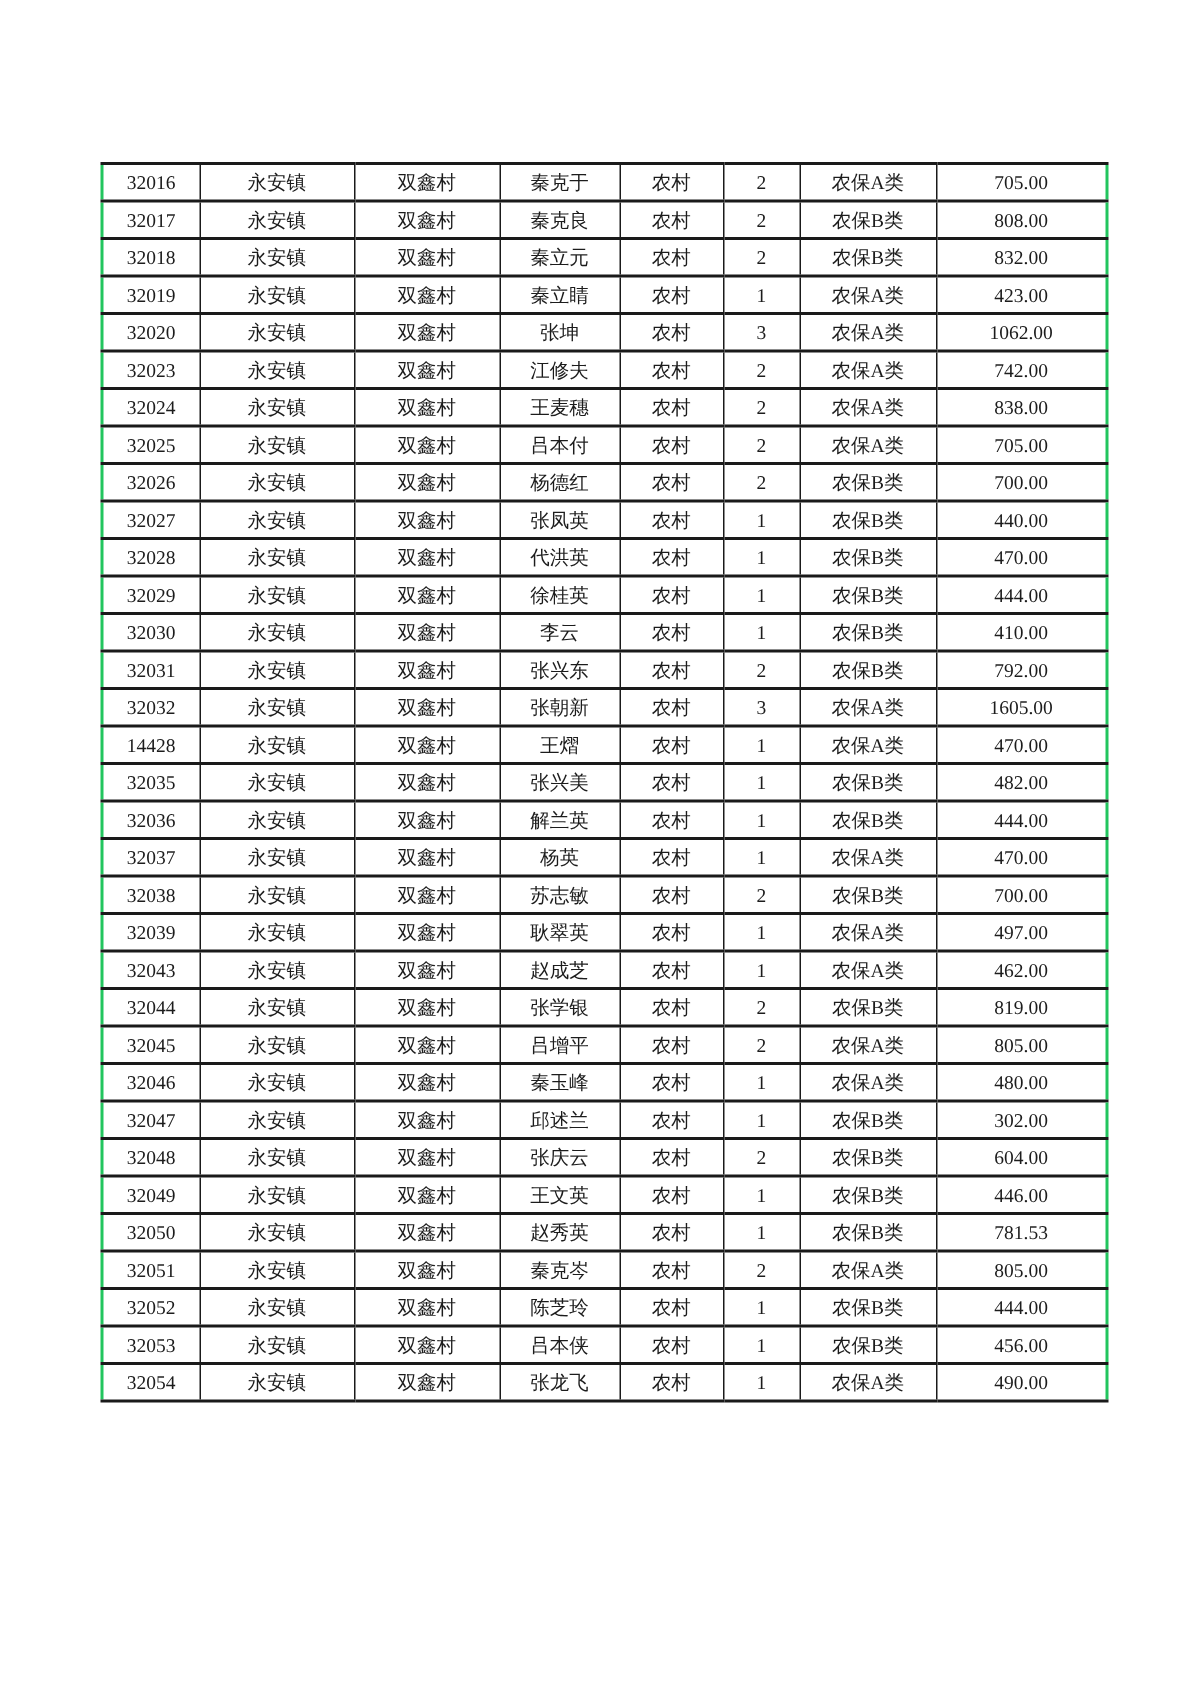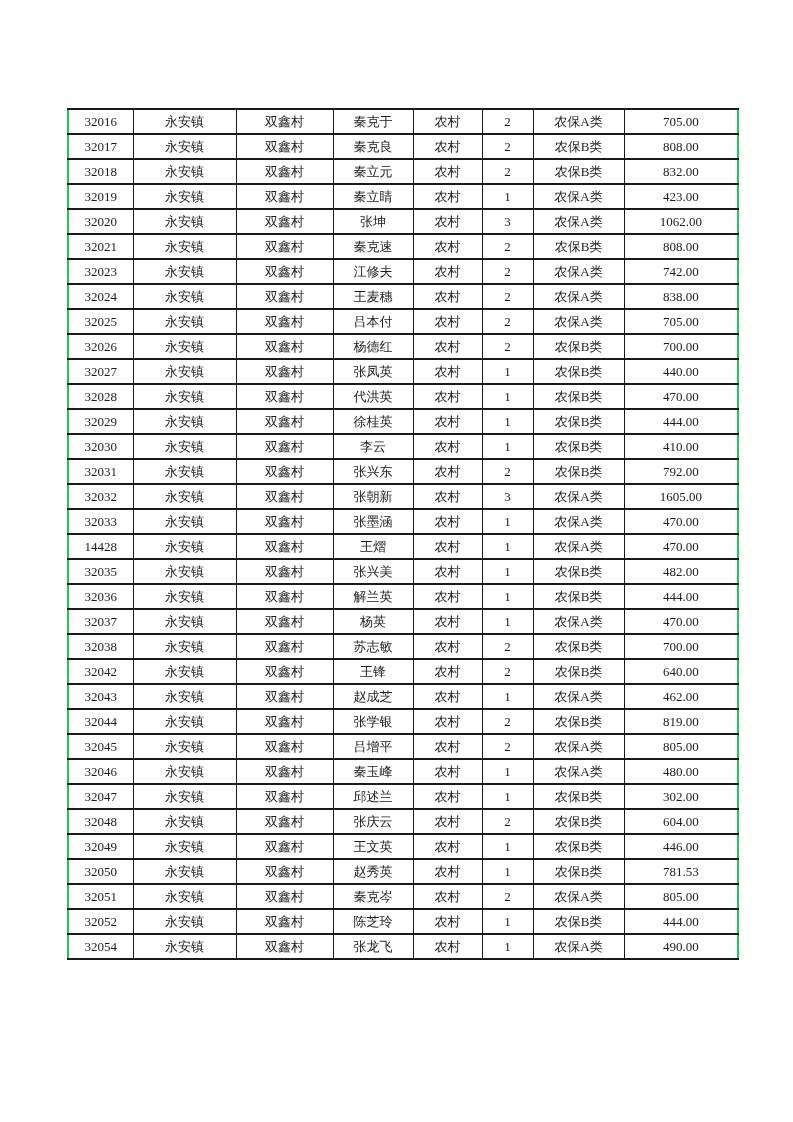--- a/index.html
+++ b/index.html
@@ -108,30 +108,20 @@
           <td>32020</td>
           <td>永安镇</td>
           <td>双鑫村</td>
           <td>张坤</td>
           <td>农村</td>
           <td>3</td>
           <td>农保A类</td>
           <td>1062.00</td>
         </tr>
         <tr>
-          <td>32021</td>
-          <td>永安镇</td>
-          <td>双鑫村</td>
-          <td>秦克速</td>
-          <td>农村</td>
-          <td>2</td>
-          <td>农保B类</td>
-          <td>808.00</td>
-        </tr>
-        <tr>
           <td>32023</td>
           <td>永安镇</td>
           <td>双鑫村</td>
           <td>江修夫</td>
           <td>农村</td>
           <td>2</td>
           <td>农保A类</td>
           <td>742.00</td>
         </tr>
         <tr>
@@ -218,188 +208,188 @@
           <td>32032</td>
           <td>永安镇</td>
           <td>双鑫村</td>
           <td>张朝新</td>
           <td>农村</td>
           <td>3</td>
           <td>农保A类</td>
           <td>1605.00</td>
         </tr>
         <tr>
-          <td>32033</td>
-          <td>永安镇</td>
-          <td>双鑫村</td>
-          <td>张墨涵</td>
+          <td>14428</td>
+          <td>永安镇</td>
+          <td>双鑫村</td>
+          <td>王熠</td>
           <td>农村</td>
           <td>1</td>
           <td>农保A类</td>
           <td>470.00</td>
         </tr>
         <tr>
-          <td>14428</td>
-          <td>永安镇</td>
-          <td>双鑫村</td>
-          <td>王熠</td>
+          <td>32035</td>
+          <td>永安镇</td>
+          <td>双鑫村</td>
+          <td>张兴美</td>
+          <td>农村</td>
+          <td>1</td>
+          <td>农保B类</td>
+          <td>482.00</td>
+        </tr>
+        <tr>
+          <td>32036</td>
+          <td>永安镇</td>
+          <td>双鑫村</td>
+          <td>解兰英</td>
+          <td>农村</td>
+          <td>1</td>
+          <td>农保B类</td>
+          <td>444.00</td>
+        </tr>
+        <tr>
+          <td>32037</td>
+          <td>永安镇</td>
+          <td>双鑫村</td>
+          <td>杨英</td>
           <td>农村</td>
           <td>1</td>
           <td>农保A类</td>
           <td>470.00</td>
         </tr>
         <tr>
-          <td>32035</td>
-          <td>永安镇</td>
-          <td>双鑫村</td>
-          <td>张兴美</td>
-          <td>农村</td>
-          <td>1</td>
-          <td>农保B类</td>
-          <td>482.00</td>
-        </tr>
-        <tr>
-          <td>32036</td>
-          <td>永安镇</td>
-          <td>双鑫村</td>
-          <td>解兰英</td>
+          <td>32038</td>
+          <td>永安镇</td>
+          <td>双鑫村</td>
+          <td>苏志敏</td>
+          <td>农村</td>
+          <td>2</td>
+          <td>农保B类</td>
+          <td>700.00</td>
+        </tr>
+        <tr>
+          <td>32039</td>
+          <td>永安镇</td>
+          <td>双鑫村</td>
+          <td>耿翠英</td>
+          <td>农村</td>
+          <td>1</td>
+          <td>农保A类</td>
+          <td>497.00</td>
+        </tr>
+        <tr>
+          <td>32043</td>
+          <td>永安镇</td>
+          <td>双鑫村</td>
+          <td>赵成芝</td>
+          <td>农村</td>
+          <td>1</td>
+          <td>农保A类</td>
+          <td>462.00</td>
+        </tr>
+        <tr>
+          <td>32044</td>
+          <td>永安镇</td>
+          <td>双鑫村</td>
+          <td>张学银</td>
+          <td>农村</td>
+          <td>2</td>
+          <td>农保B类</td>
+          <td>819.00</td>
+        </tr>
+        <tr>
+          <td>32045</td>
+          <td>永安镇</td>
+          <td>双鑫村</td>
+          <td>吕增平</td>
+          <td>农村</td>
+          <td>2</td>
+          <td>农保A类</td>
+          <td>805.00</td>
+        </tr>
+        <tr>
+          <td>32046</td>
+          <td>永安镇</td>
+          <td>双鑫村</td>
+          <td>秦玉峰</td>
+          <td>农村</td>
+          <td>1</td>
+          <td>农保A类</td>
+          <td>480.00</td>
+        </tr>
+        <tr>
+          <td>32047</td>
+          <td>永安镇</td>
+          <td>双鑫村</td>
+          <td>邱述兰</td>
+          <td>农村</td>
+          <td>1</td>
+          <td>农保B类</td>
+          <td>302.00</td>
+        </tr>
+        <tr>
+          <td>32048</td>
+          <td>永安镇</td>
+          <td>双鑫村</td>
+          <td>张庆云</td>
+          <td>农村</td>
+          <td>2</td>
+          <td>农保B类</td>
+          <td>604.00</td>
+        </tr>
+        <tr>
+          <td>32049</td>
+          <td>永安镇</td>
+          <td>双鑫村</td>
+          <td>王文英</td>
+          <td>农村</td>
+          <td>1</td>
+          <td>农保B类</td>
+          <td>446.00</td>
+        </tr>
+        <tr>
+          <td>32050</td>
+          <td>永安镇</td>
+          <td>双鑫村</td>
+          <td>赵秀英</td>
+          <td>农村</td>
+          <td>1</td>
+          <td>农保B类</td>
+          <td>781.53</td>
+        </tr>
+        <tr>
+          <td>32051</td>
+          <td>永安镇</td>
+          <td>双鑫村</td>
+          <td>秦克岑</td>
+          <td>农村</td>
+          <td>2</td>
+          <td>农保A类</td>
+          <td>805.00</td>
+        </tr>
+        <tr>
+          <td>32052</td>
+          <td>永安镇</td>
+          <td>双鑫村</td>
+          <td>陈芝玲</td>
           <td>农村</td>
           <td>1</td>
           <td>农保B类</td>
           <td>444.00</td>
         </tr>
         <tr>
-          <td>32037</td>
-          <td>永安镇</td>
-          <td>双鑫村</td>
-          <td>杨英</td>
-          <td>农村</td>
-          <td>1</td>
-          <td>农保A类</td>
-          <td>470.00</td>
-        </tr>
-        <tr>
-          <td>32038</td>
-          <td>永安镇</td>
-          <td>双鑫村</td>
-          <td>苏志敏</td>
-          <td>农村</td>
-          <td>2</td>
-          <td>农保B类</td>
-          <td>700.00</td>
-        </tr>
-        <tr>
-          <td>32042</td>
-          <td>永安镇</td>
-          <td>双鑫村</td>
-          <td>王锋</td>
-          <td>农村</td>
-          <td>2</td>
-          <td>农保B类</td>
-          <td>640.00</td>
-        </tr>
-        <tr>
-          <td>32043</td>
-          <td>永安镇</td>
-          <td>双鑫村</td>
-          <td>赵成芝</td>
-          <td>农村</td>
-          <td>1</td>
-          <td>农保A类</td>
-          <td>462.00</td>
-        </tr>
-        <tr>
-          <td>32044</td>
-          <td>永安镇</td>
-          <td>双鑫村</td>
-          <td>张学银</td>
-          <td>农村</td>
-          <td>2</td>
-          <td>农保B类</td>
-          <td>819.00</td>
-        </tr>
-        <tr>
-          <td>32045</td>
-          <td>永安镇</td>
-          <td>双鑫村</td>
-          <td>吕增平</td>
-          <td>农村</td>
-          <td>2</td>
-          <td>农保A类</td>
-          <td>805.00</td>
-        </tr>
-        <tr>
-          <td>32046</td>
-          <td>永安镇</td>
-          <td>双鑫村</td>
-          <td>秦玉峰</td>
-          <td>农村</td>
-          <td>1</td>
-          <td>农保A类</td>
-          <td>480.00</td>
-        </tr>
-        <tr>
-          <td>32047</td>
-          <td>永安镇</td>
-          <td>双鑫村</td>
-          <td>邱述兰</td>
-          <td>农村</td>
-          <td>1</td>
-          <td>农保B类</td>
-          <td>302.00</td>
-        </tr>
-        <tr>
-          <td>32048</td>
-          <td>永安镇</td>
-          <td>双鑫村</td>
-          <td>张庆云</td>
-          <td>农村</td>
-          <td>2</td>
-          <td>农保B类</td>
-          <td>604.00</td>
-        </tr>
-        <tr>
-          <td>32049</td>
-          <td>永安镇</td>
-          <td>双鑫村</td>
-          <td>王文英</td>
-          <td>农村</td>
-          <td>1</td>
-          <td>农保B类</td>
-          <td>446.00</td>
-        </tr>
-        <tr>
-          <td>32050</td>
-          <td>永安镇</td>
-          <td>双鑫村</td>
-          <td>赵秀英</td>
-          <td>农村</td>
-          <td>1</td>
-          <td>农保B类</td>
-          <td>781.53</td>
-        </tr>
-        <tr>
-          <td>32051</td>
-          <td>永安镇</td>
-          <td>双鑫村</td>
-          <td>秦克岑</td>
-          <td>农村</td>
-          <td>2</td>
-          <td>农保A类</td>
-          <td>805.00</td>
-        </tr>
-        <tr>
-          <td>32052</td>
-          <td>永安镇</td>
-          <td>双鑫村</td>
-          <td>陈芝玲</td>
-          <td>农村</td>
-          <td>1</td>
-          <td>农保B类</td>
-          <td>444.00</td>
+          <td>32053</td>
+          <td>永安镇</td>
+          <td>双鑫村</td>
+          <td>吕本侠</td>
+          <td>农村</td>
+          <td>1</td>
+          <td>农保B类</td>
+          <td>456.00</td>
         </tr>
         <tr>
           <td>32054</td>
           <td>永安镇</td>
           <td>双鑫村</td>
           <td>张龙飞</td>
           <td>农村</td>
           <td>1</td>
           <td>农保A类</td>
           <td>490.00</td>

